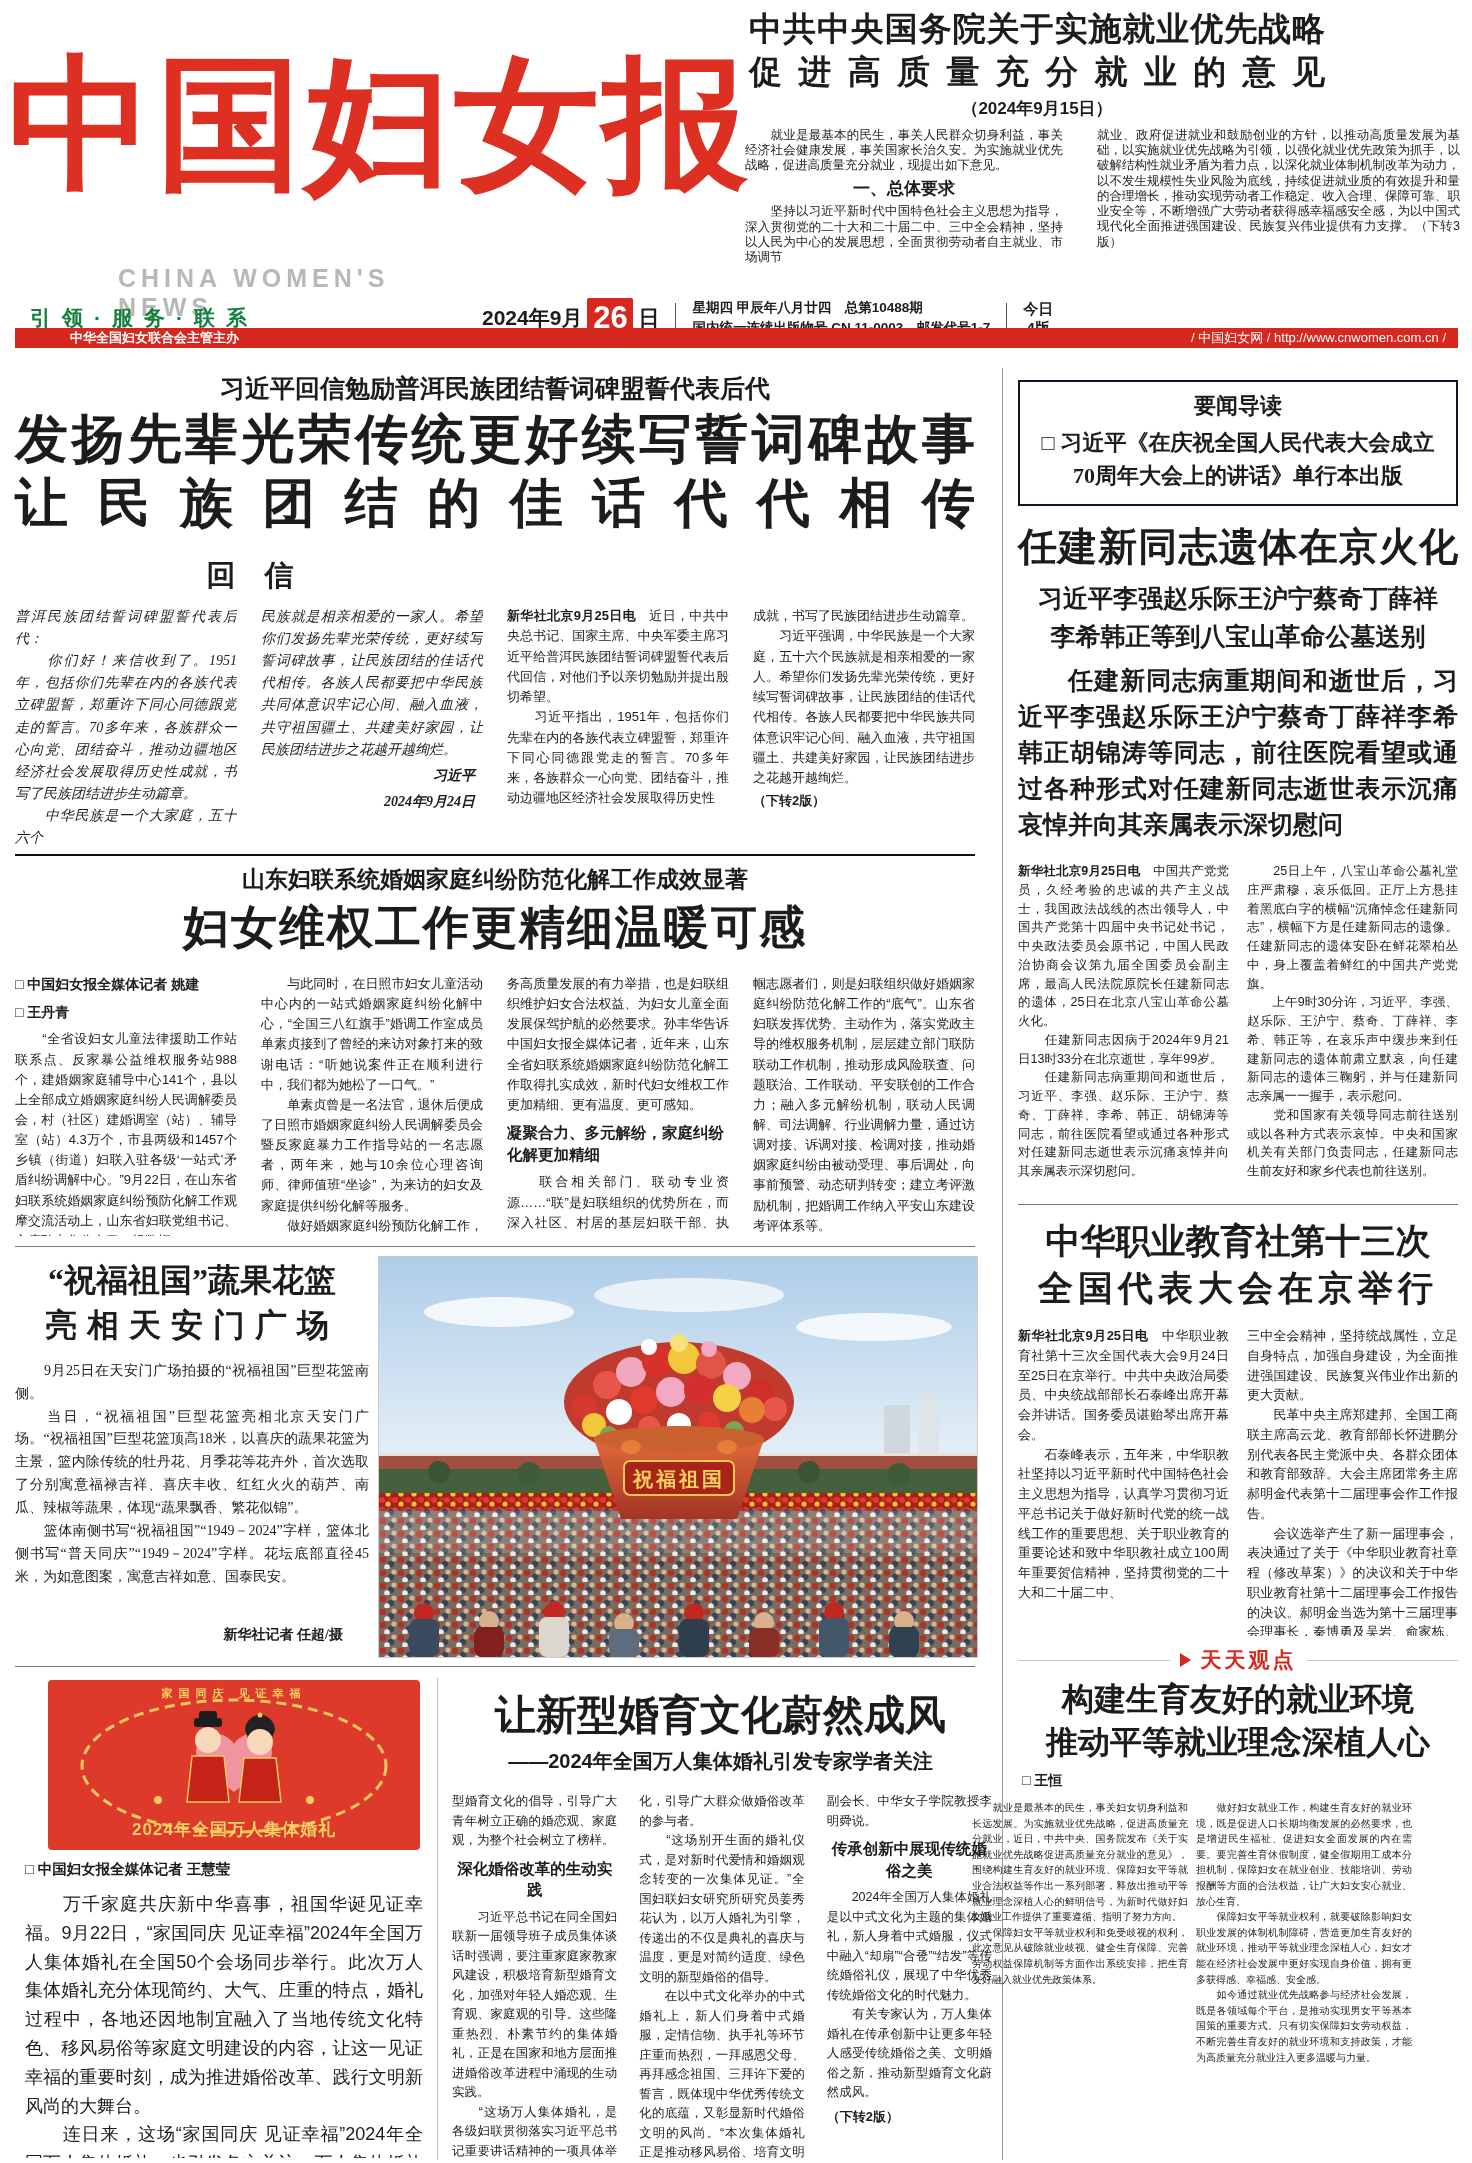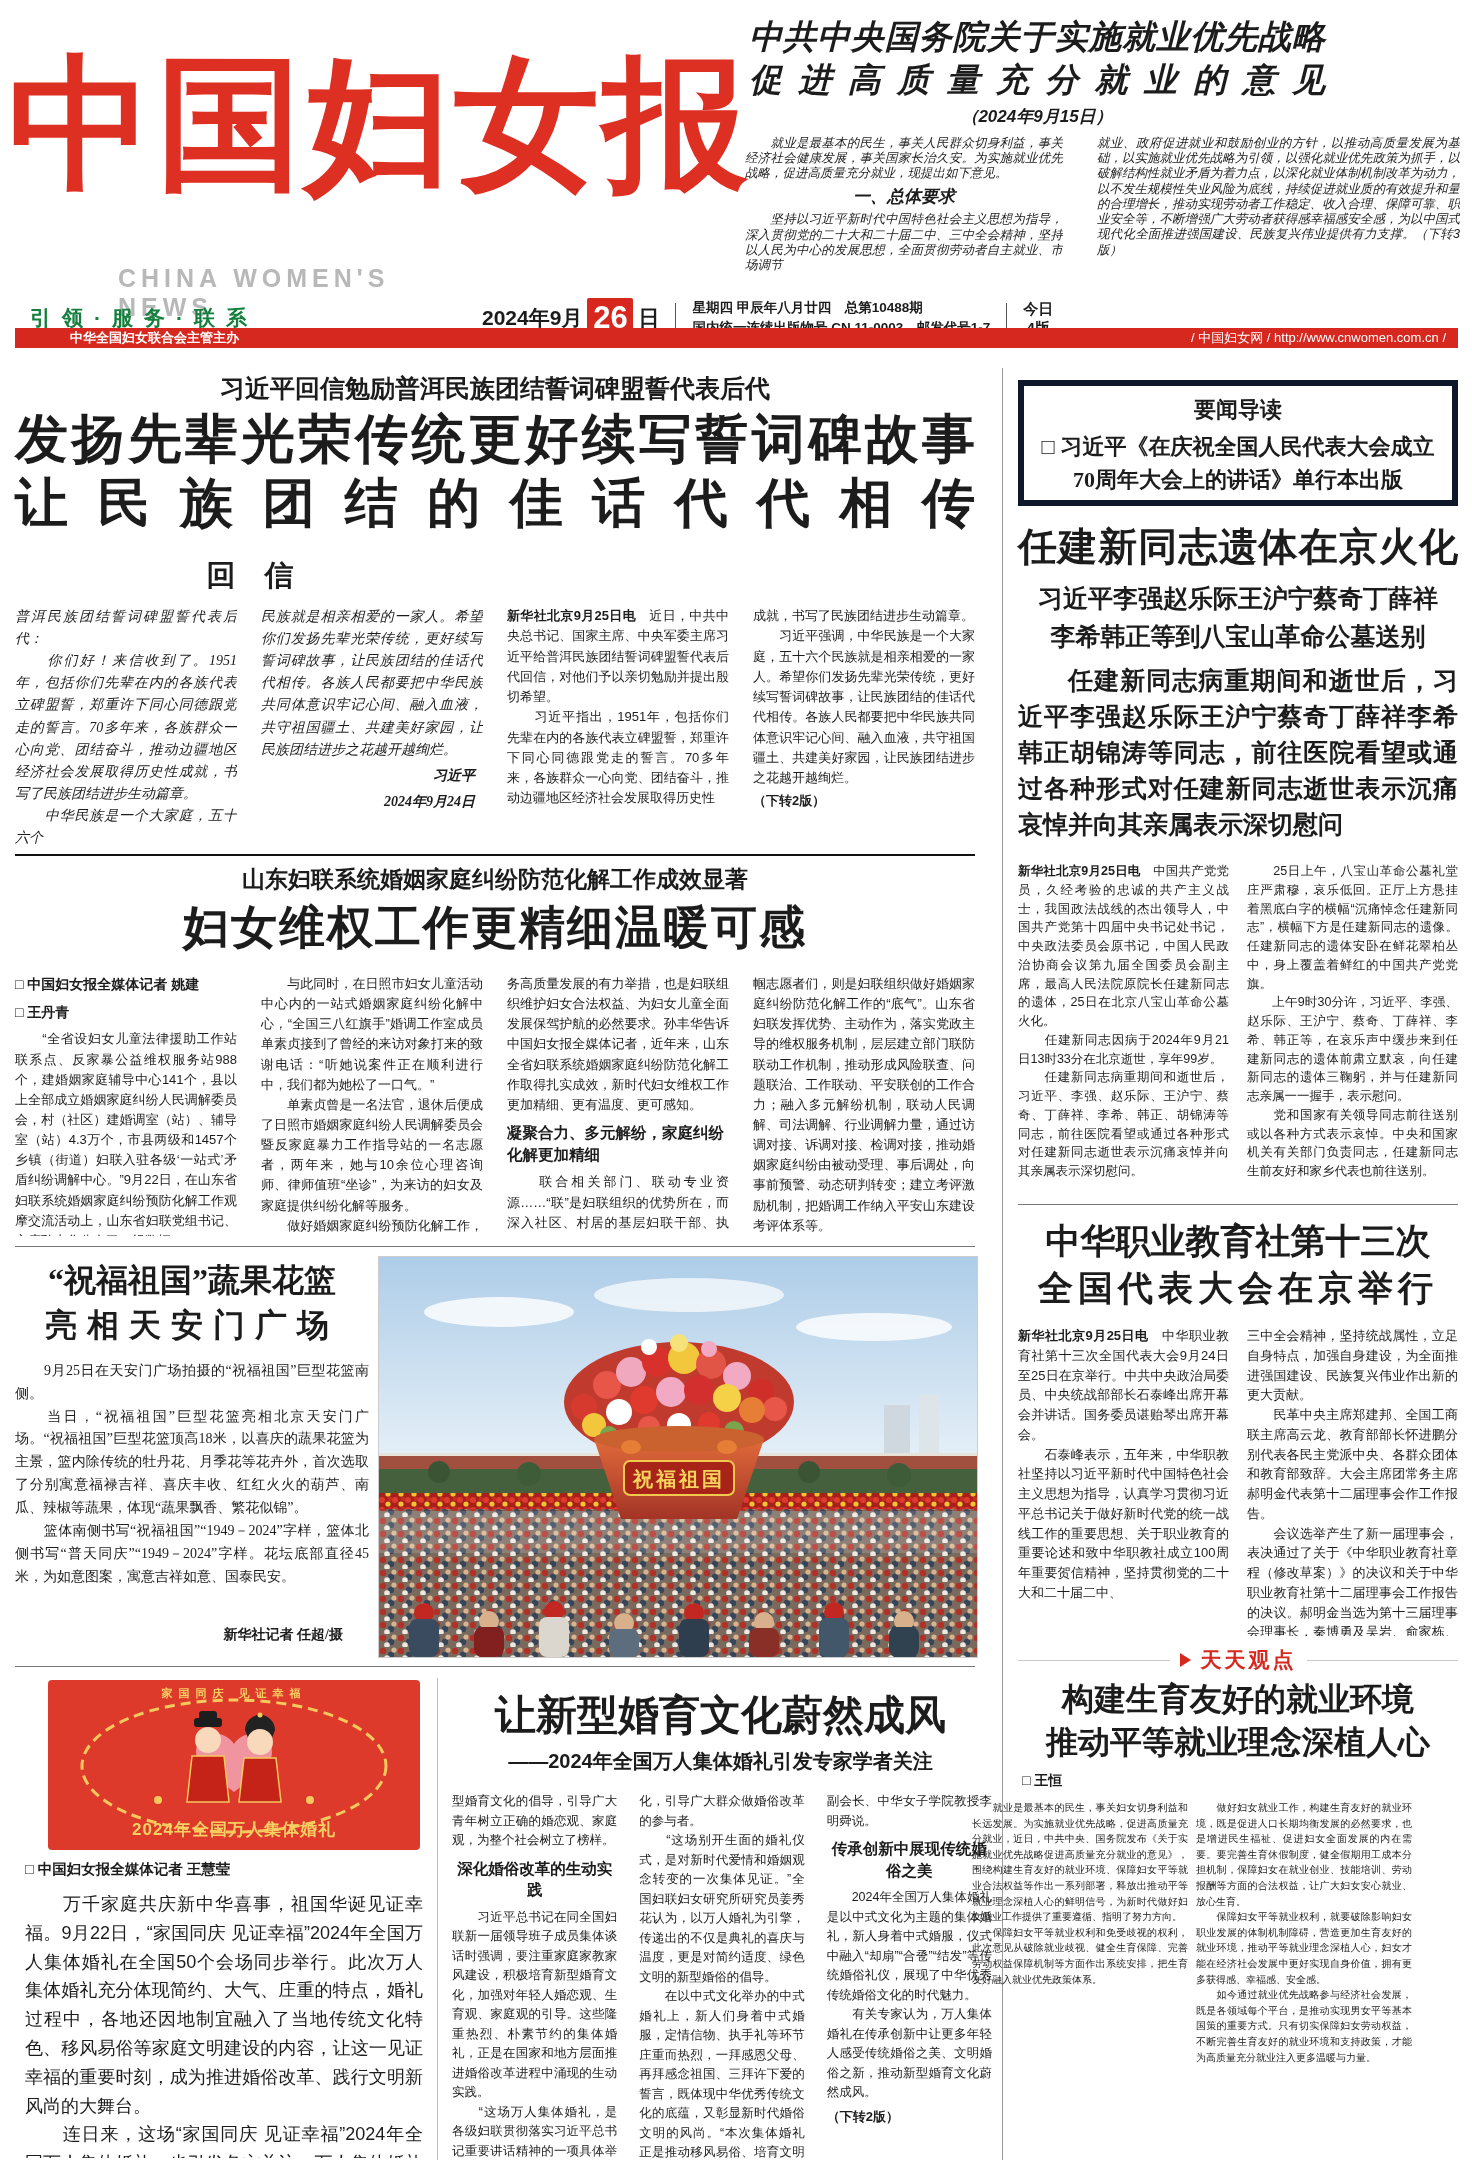--- a/index.html
+++ b/index.html
@@ -25,21 +25,21 @@
   .date-box{display:inline-block;width:46px;height:40px;background:#d6281f;color:#fff;
     font-size:31px;line-height:40px;text-align:center;border-radius:2px;}
   .vsep{width:1px;height:30px;background:#555;margin:0 16px;}
   .issue{font-size:13.5px;font-weight:bold;line-height:1.45;}
   .today{font-size:15px;font-weight:bold;text-align:center;line-height:1.3;white-space:pre-line;}
   .red-band{left:15px;top:328px;width:1443px;height:20px;background:#d6281f;color:#fff;
     display:flex;justify-content:space-between;align-items:center;font-size:13px;
     padding:0 12px 0 55px;box-sizing:border-box;}
 
   
-  .jobs{left:745px;top:16px;width:715px;font-style:italic;}
+  .jobs{left:745px;top:8px;width:715px;}
   .jobs-title{width:576px;margin-left:4px;font-size:33px;font-weight:bold;line-height:1.3;}
   .jobs-date{width:576px;margin-left:4px;text-align:center;font-size:17px;font-weight:bold;margin-top:3px;}
   .jobs-body{display:flex;gap:34px;margin-top:8px;height:182px;overflow:hidden;}
   .jobs-c1{width:318px;font-size:12.5px;line-height:1.22;}
   .jobs-c2{flex:1;font-size:12.5px;line-height:1.22;}
   .jobs-head{text-align:center;font-weight:bold;font-size:17px;margin:5px 0;}
 
   
   .lead-kicker{left:15px;top:372px;width:960px;font-size:25px;font-weight:bold;}
   .lead-h1{left:15px;top:404px;width:960px;font-size:53px;font-weight:bold;}
@@ -63,21 +63,21 @@
 
   
   .bk-text{left:15px;top:1258px;width:354px;}
   .bk-h{font-size:32px;font-weight:bold;line-height:1.4;}
   .bk-h2{letter-spacing:10px;}
   .bk-body{margin-top:12px;font-size:14px;line-height:1.64;height:258px;overflow:hidden;}
   .bk-credit{text-align:right;padding-right:26px;font-weight:bold;font-size:14px;margin-top:8px;}
   .photo{left:378px;top:1256px;width:600px;height:402px;border:1px solid #ccc;box-sizing:border-box;}
 
   
-  .digest{left:1018px;top:380px;width:440px;height:126px;border:6px solid #0f172a;box-sizing:border-box;}
+  .digest{left:1018px;top:380px;width:440px;height:126px;border:2px solid #0f172a;box-sizing:border-box;}
   .digest-title{text-align:center;font-size:22px;font-weight:bold;margin-top:9px;}
   .digest-item{text-align:center;font-size:22px;font-weight:bold;line-height:1.5;margin-top:5px;}
   .ob-head{left:1018px;top:520px;width:440px;font-size:39px;font-weight:bold;}
   .ob-sub1{left:1018px;top:580px;width:440px;font-size:25px;font-weight:bold;line-height:1.5;}
   .ob-sub2{left:1018px;top:662px;width:440px;font-size:25px;font-weight:bold;line-height:1.44;
     text-indent:2em;text-align:justify;}
   .ob-cols{left:1018px;top:862px;width:440px;height:330px;display:flex;gap:18px;
     font-size:12.5px;line-height:1.5;}
   .col2x{flex:1;overflow:hidden;}
 

